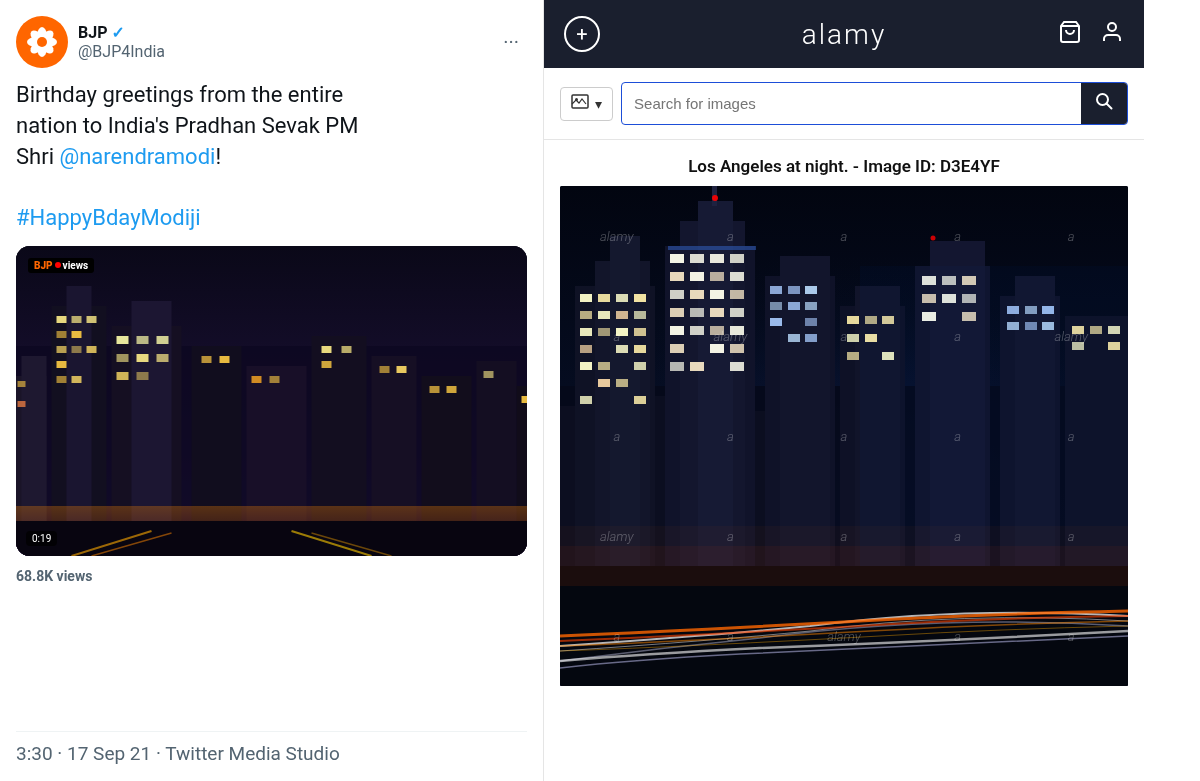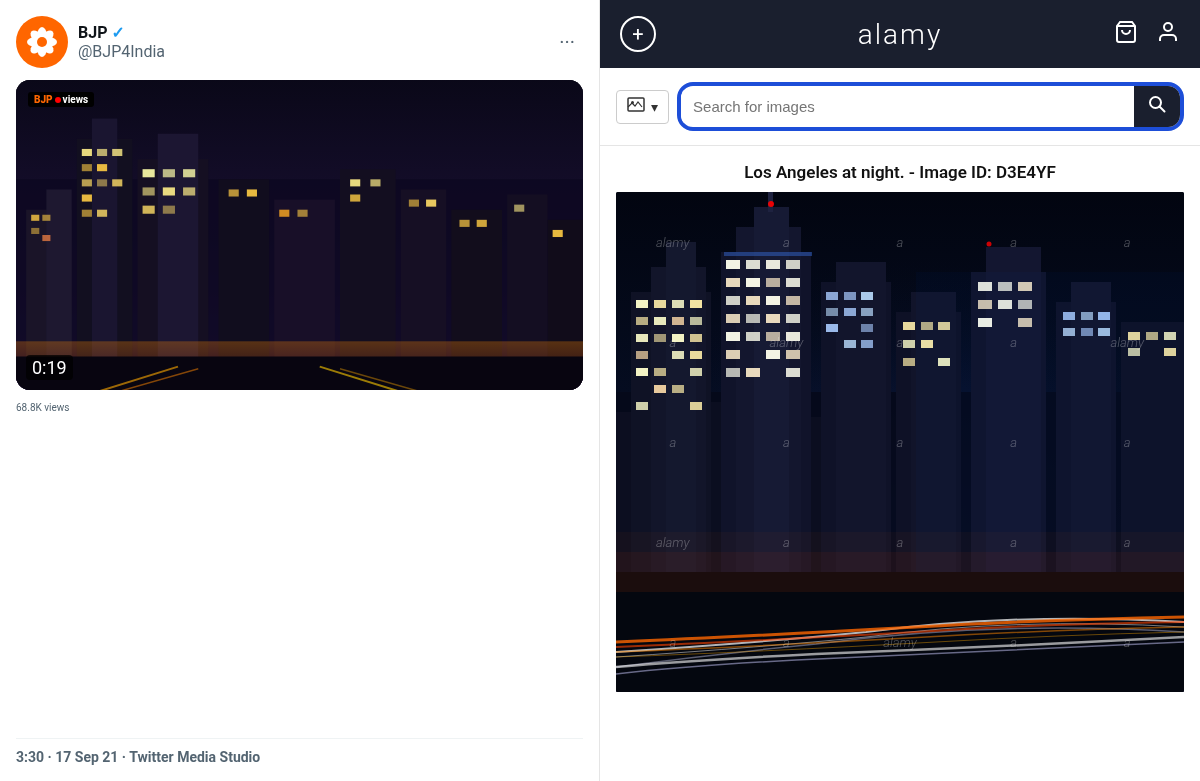--- a/index.html
+++ b/index.html
@@ -7,21 +7,21 @@
       font-family: -apple-system, BlinkMacSystemFont, "Segoe UI", Roboto, sans-serif;
       background: #fff;
       display: flex;
       width: 1200px;
       height: 781px;
       overflow: hidden;
     }
 
     
     .twitter-panel {
-      width: 600px;
+      width: 544px;
       height: 781px;
       background: #fff;
       padding: 16px;
       border-right: 1px solid #e5e5e5;
       display: flex;
       flex-direction: column;
     }
 
     .tweet-header {
       display: flex;
@@ -135,39 +135,39 @@
       background: red;
       display: inline-block;
     }
 
     .video-duration {
       position: absolute;
       bottom: 10px;
       left: 10px;
       background: rgba(0,0,0,0.75);
       color: #fff;
-      font-size: 18px;
+      font-size: 10px;
       padding: 2px 6px;
       border-radius: 4px;
       z-index: 10;
     }
 
     .tweet-views {
-      font-size: 10px;
+      font-size: 14px;
       color: #536471;
       margin-bottom: 8px;
+      font-weight: bold;
     }
 
     .tweet-footer {
-      font-size: 14px;
+      font-size: 19px;
       color: #536471;
       border-top: 1px solid #eff3f4;
       padding-top: 10px;
       margin-top: auto;
-      font-weight: bold;
     }
 
     
     .alamy-panel {
       width: 600px;
       height: 781px;
       background: #fff;
       display: flex;
       flex-direction: column;
     }
@@ -245,22 +245,22 @@
     }
 
     .search-type-icon {
       font-size: 16px;
     }
 
     .search-input-wrapper {
       flex: 1;
       display: flex;
       align-items: center;
-      border: 4px solid #1d4ed8;
-      border-radius: 16px;
+      border: 1px solid #1d4ed8;
+      border-radius: 4px;
       overflow: hidden;
     }
 
     .search-input {
       flex: 1;
       border: none;
       outline: none;
       padding: 8px 12px;
       font-size: 15px;
       color: #999;
@@ -364,20 +364,27 @@
         <div class="display-name">
           <span>BJP</span>
           <span class="verified-icon">✓</span>
         </div>
         <div class="username">@BJP4India</div>
       </div>
     </div>
     <div class="more-icon">···</div>
   </div>
 
+  <div class="tweet-text">
+    <span>Birthday greetings from the entire</span><br>
+    <span>nation to India's Pradhan Sevak PM</span><br>
+    <span>Shri </span><span class="hashtag">@narendramodi</span><span>!</span>
+    <br><br>
+    <span class="hashtag">#HappyBdayModiji</span>
+  </div>
 
   <div class="tweet-video">
     <div class="video-content">
       
       <svg width="100%" height="100%" viewBox="0 0 560 310" preserveAspectRatio="xMidYMid slice">
 
         <defs>
           <linearGradient id="videoSky" x1="0" y1="0" x2="0" y2="1">
             <stop offset="0%" stop-color="#0a0818"></stop>
             <stop offset="60%" stop-color="#1a1035"></stop>

